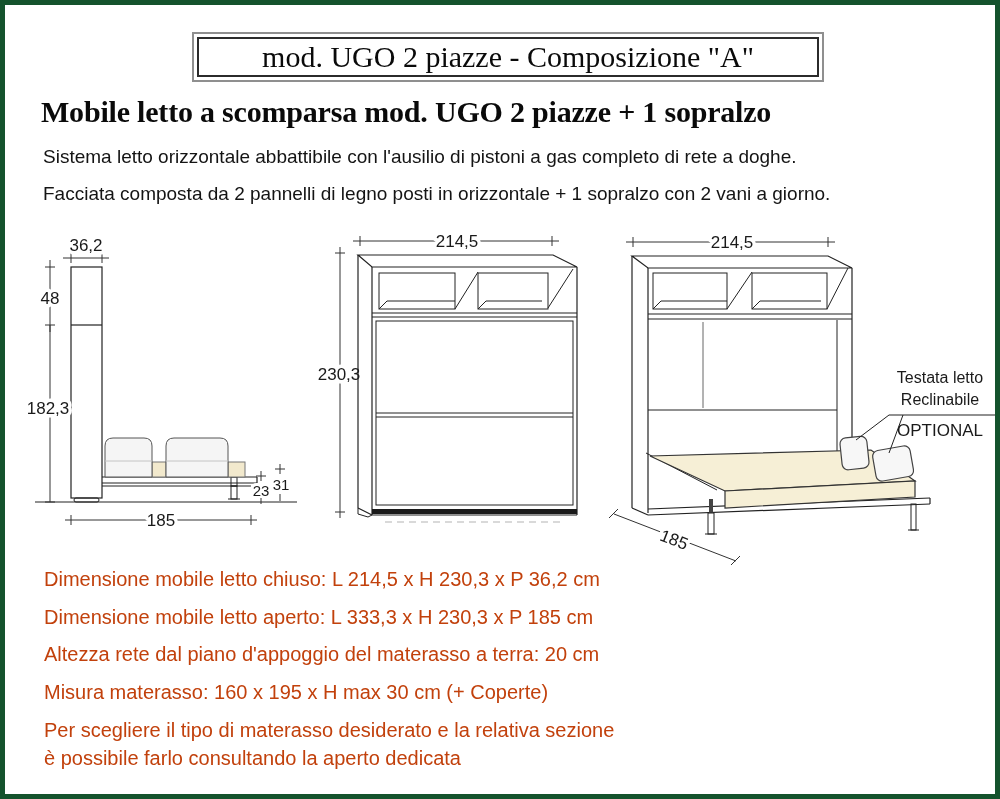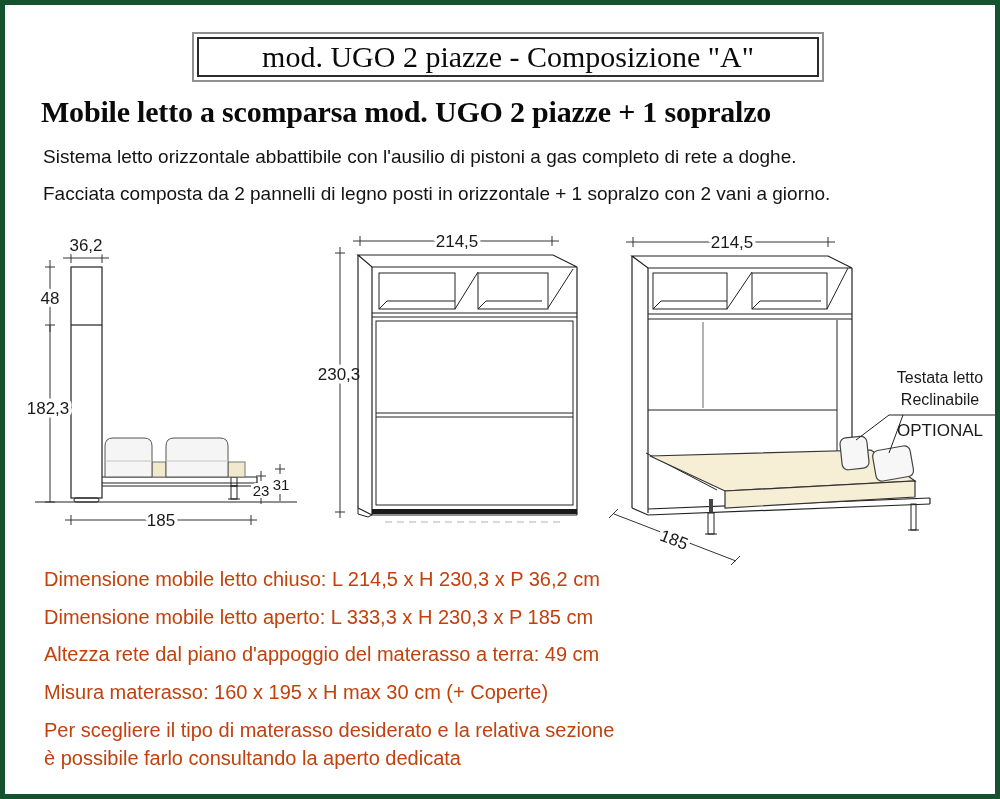--- a/index.html
+++ b/index.html
@@ -201,18 +201,18 @@
 
       <line class="dml" x1="609" y1="509" x2="731" y2="556"></line>
       <line class="dml" x1="604" y1="513" x2="613" y2="504"></line>
       <line class="dml" x1="726" y1="560" x2="735" y2="551"></line>
       <text class="dim" x="667" y="540" text-anchor="middle" transform="rotate(21 667 540)">185</text>
     </g>
   </svg>
 
   <div class="spec" style="top:563px">Dimensione mobile letto chiuso: L 214,5 x H 230,3 x P 36,2 cm</div>
   <div class="spec" style="top:601px">Dimensione mobile letto aperto: L 333,3 x H 230,3 x P 185 cm</div>
-  <div class="spec" style="top:638px">Altezza rete dal piano d'appoggio del materasso a terra: 49 cm</div>
+  <div class="spec" style="top:638px">Altezza rete dal piano d'appoggio del materasso a terra: 20 cm</div>
   <div class="spec" style="top:676px">Misura materasso: 160 x 195 x H max 30 cm (+ Coperte)</div>
   <div class="spec" style="top:714px">Per scegliere il tipo di materasso desiderato e la relativa sezione</div>
   <div class="spec" style="top:742px">è possibile farlo consultando la aperto dedicata</div>
 
 </div>
 
 </body></html>

